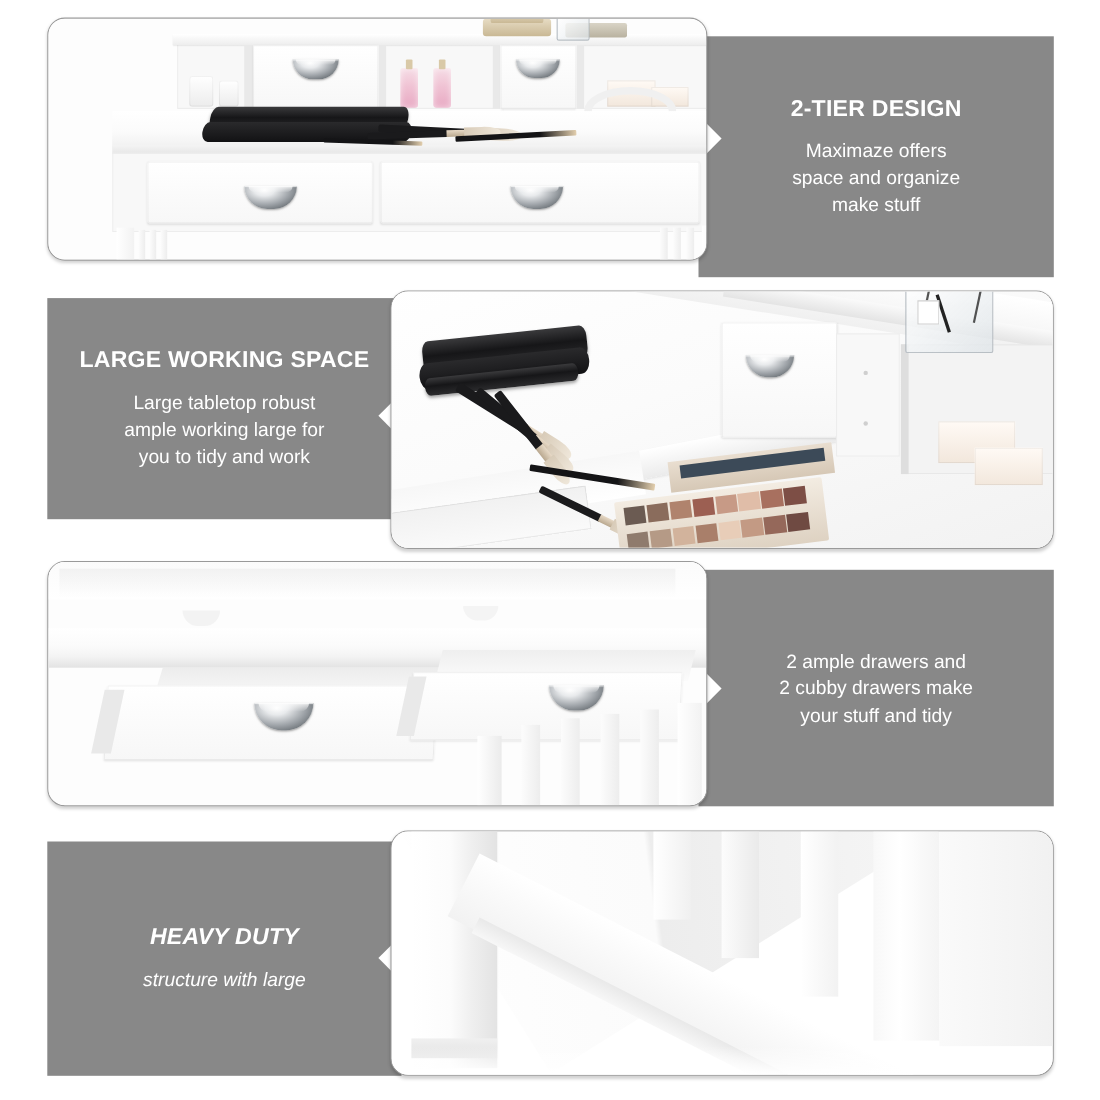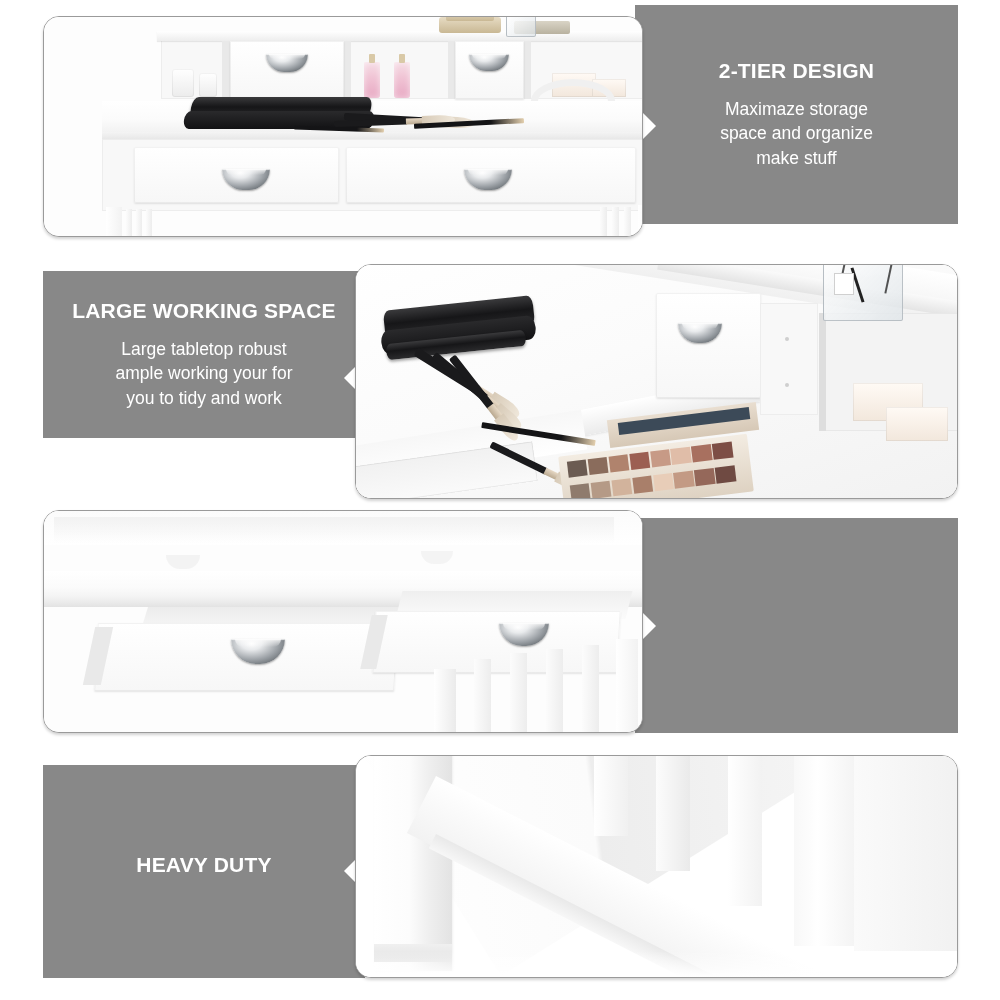--- a/index.html
+++ b/index.html
@@ -138,24 +138,24 @@
   .leg{position:absolute;background:linear-gradient(90deg,#ffffff,#f2f2f2);}
   .slat{position:absolute;background:linear-gradient(90deg,#fcfcfc,#ededed);}
 </style>
 </head>
 <body>
 
 <div class="page">
 
   <div class="panel" style="top:0;height:250px;">
 
-    <div class="caption" style="left:635px;top:5px;width:323px;height:219px;padding:0 14px;">
+    <div class="caption" style="left:635px;top:33px;width:323px;height:219px;padding:0 14px;">
       <div class="ttl">2-TIER DESIGN</div>
       <div class="body">
-        <div>Maximaze storage</div>
+        <div>Maximaze offers</div>
         <div>space and organize</div>
         <div>make stuff</div>
       </div>
     </div>
 
     <div class="notch notch-left" style="left:635px;top:105px;"></div>
 
     <div class="photo" style="left:43px;top:16px;width:600px;height:221px;">
       <div class="scene">
 
@@ -228,25 +228,25 @@
         <div class="slat" style="left:556px;top:190px;width:7px;height:35px;"></div>
         <div class="slat" style="left:568px;top:190px;width:7px;height:35px;"></div>
         <div class="slat" style="left:580px;top:190px;width:7px;height:35px;"></div>
         <div class="leg" style="left:594px;top:188px;width:16px;height:37px;"></div>
       </div>
     </div>
   </div>
 
   <div class="panel" style="top:250px;height:255px;">
 
-    <div class="caption" style="left:43px;top:21px;width:322px;height:167px;padding:0 10px;">
+    <div class="caption" style="left:43px;top:21px;width:322px;height:201px;padding:0 10px;">
       <div class="ttl">LARGE WORKING SPACE</div>
       <div class="body">
         <div>Large tabletop robust</div>
-        <div>ample working your for</div>
+        <div>ample working large for</div>
         <div>you to tidy and work</div>
       </div>
     </div>
     <div class="notch notch-right" style="left:344px;top:107px;"></div>
 
     <div class="photo" style="left:355px;top:14px;width:603px;height:235px;">
       <div class="scene">
 
         <div class="glossTop" style="left:-40px;top:0;width:700px;height:240px;
              background:linear-gradient(160deg,#ffffff 0%,#fbfbfb 40%,#f1f1f1 100%);"></div>
@@ -338,20 +338,25 @@
              background:linear-gradient(180deg,#e9ded0,#d6c8b6);transform:rotate(-7deg);"></div>
         <div style="position:absolute;left:262px;top:150px;width:132px;height:12px;
              background:#3c4a58;transform:rotate(-7deg);"></div>
       </div>
     </div>
   </div>
 
   <div class="panel" style="top:505px;height:250px;">
 
     <div class="caption" style="left:635px;top:13px;width:323px;height:215px;padding:0 8px;">
+      <div class="body">
+        <div>2 ample drawers and</div>
+        <div>2 cubby drawers make</div>
+        <div>your stuff and tidy</div>
+      </div>
     </div>
     <div class="notch notch-left" style="left:635px;top:100px;"></div>
 
     <div class="photo" style="left:43px;top:5px;width:600px;height:223px;">
       <div class="scene">
 
         <div class="wood shade4" style="left:0;top:0;width:600px;height:34px;
              background:linear-gradient(180deg,#fbfbfb,#ffffff);"></div>
         <div class="gloss-reflect" style="left:10px;top:6px;width:560px;height:26px;opacity:.55;"></div>
 
@@ -382,23 +387,24 @@
         <div class="slat" style="left:466px;top:142px;width:17px;height:81px;"></div>
         <div class="slat" style="left:502px;top:138px;width:17px;height:85px;"></div>
         <div class="slat" style="left:538px;top:134px;width:17px;height:89px;"></div>
         <div class="leg" style="left:572px;top:128px;width:22px;height:95px;"></div>
       </div>
     </div>
   </div>
 
   <div class="panel" style="top:755px;height:245px;">
 
-    <div class="caption" style="left:43px;top:10px;width:322px;height:213px;padding:0 12px;">
+    <div class="caption" style="left:43px;top:10px;width:322px;height:213px;padding:0 12px;font-style:italic;">
       <div class="ttl">HEAVY DUTY</div>
       <div class="body">
+        <div>structure with large</div>
       </div>
     </div>
     <div class="notch notch-right" style="left:344px;top:95px;"></div>
 
     <div class="photo" style="left:355px;top:0px;width:603px;height:223px;">
       <div class="scene" style="background:#ffffff;">
 
         <div style="position:absolute;left:-30px;top:-60px;width:420px;height:330px;
              background:linear-gradient(115deg,#ffffff 0%,#fbfbfb 48%,#ededed 49%,#f6f6f6 100%);
              transform:rotate(-32deg);transform-origin:left top;"></div>

